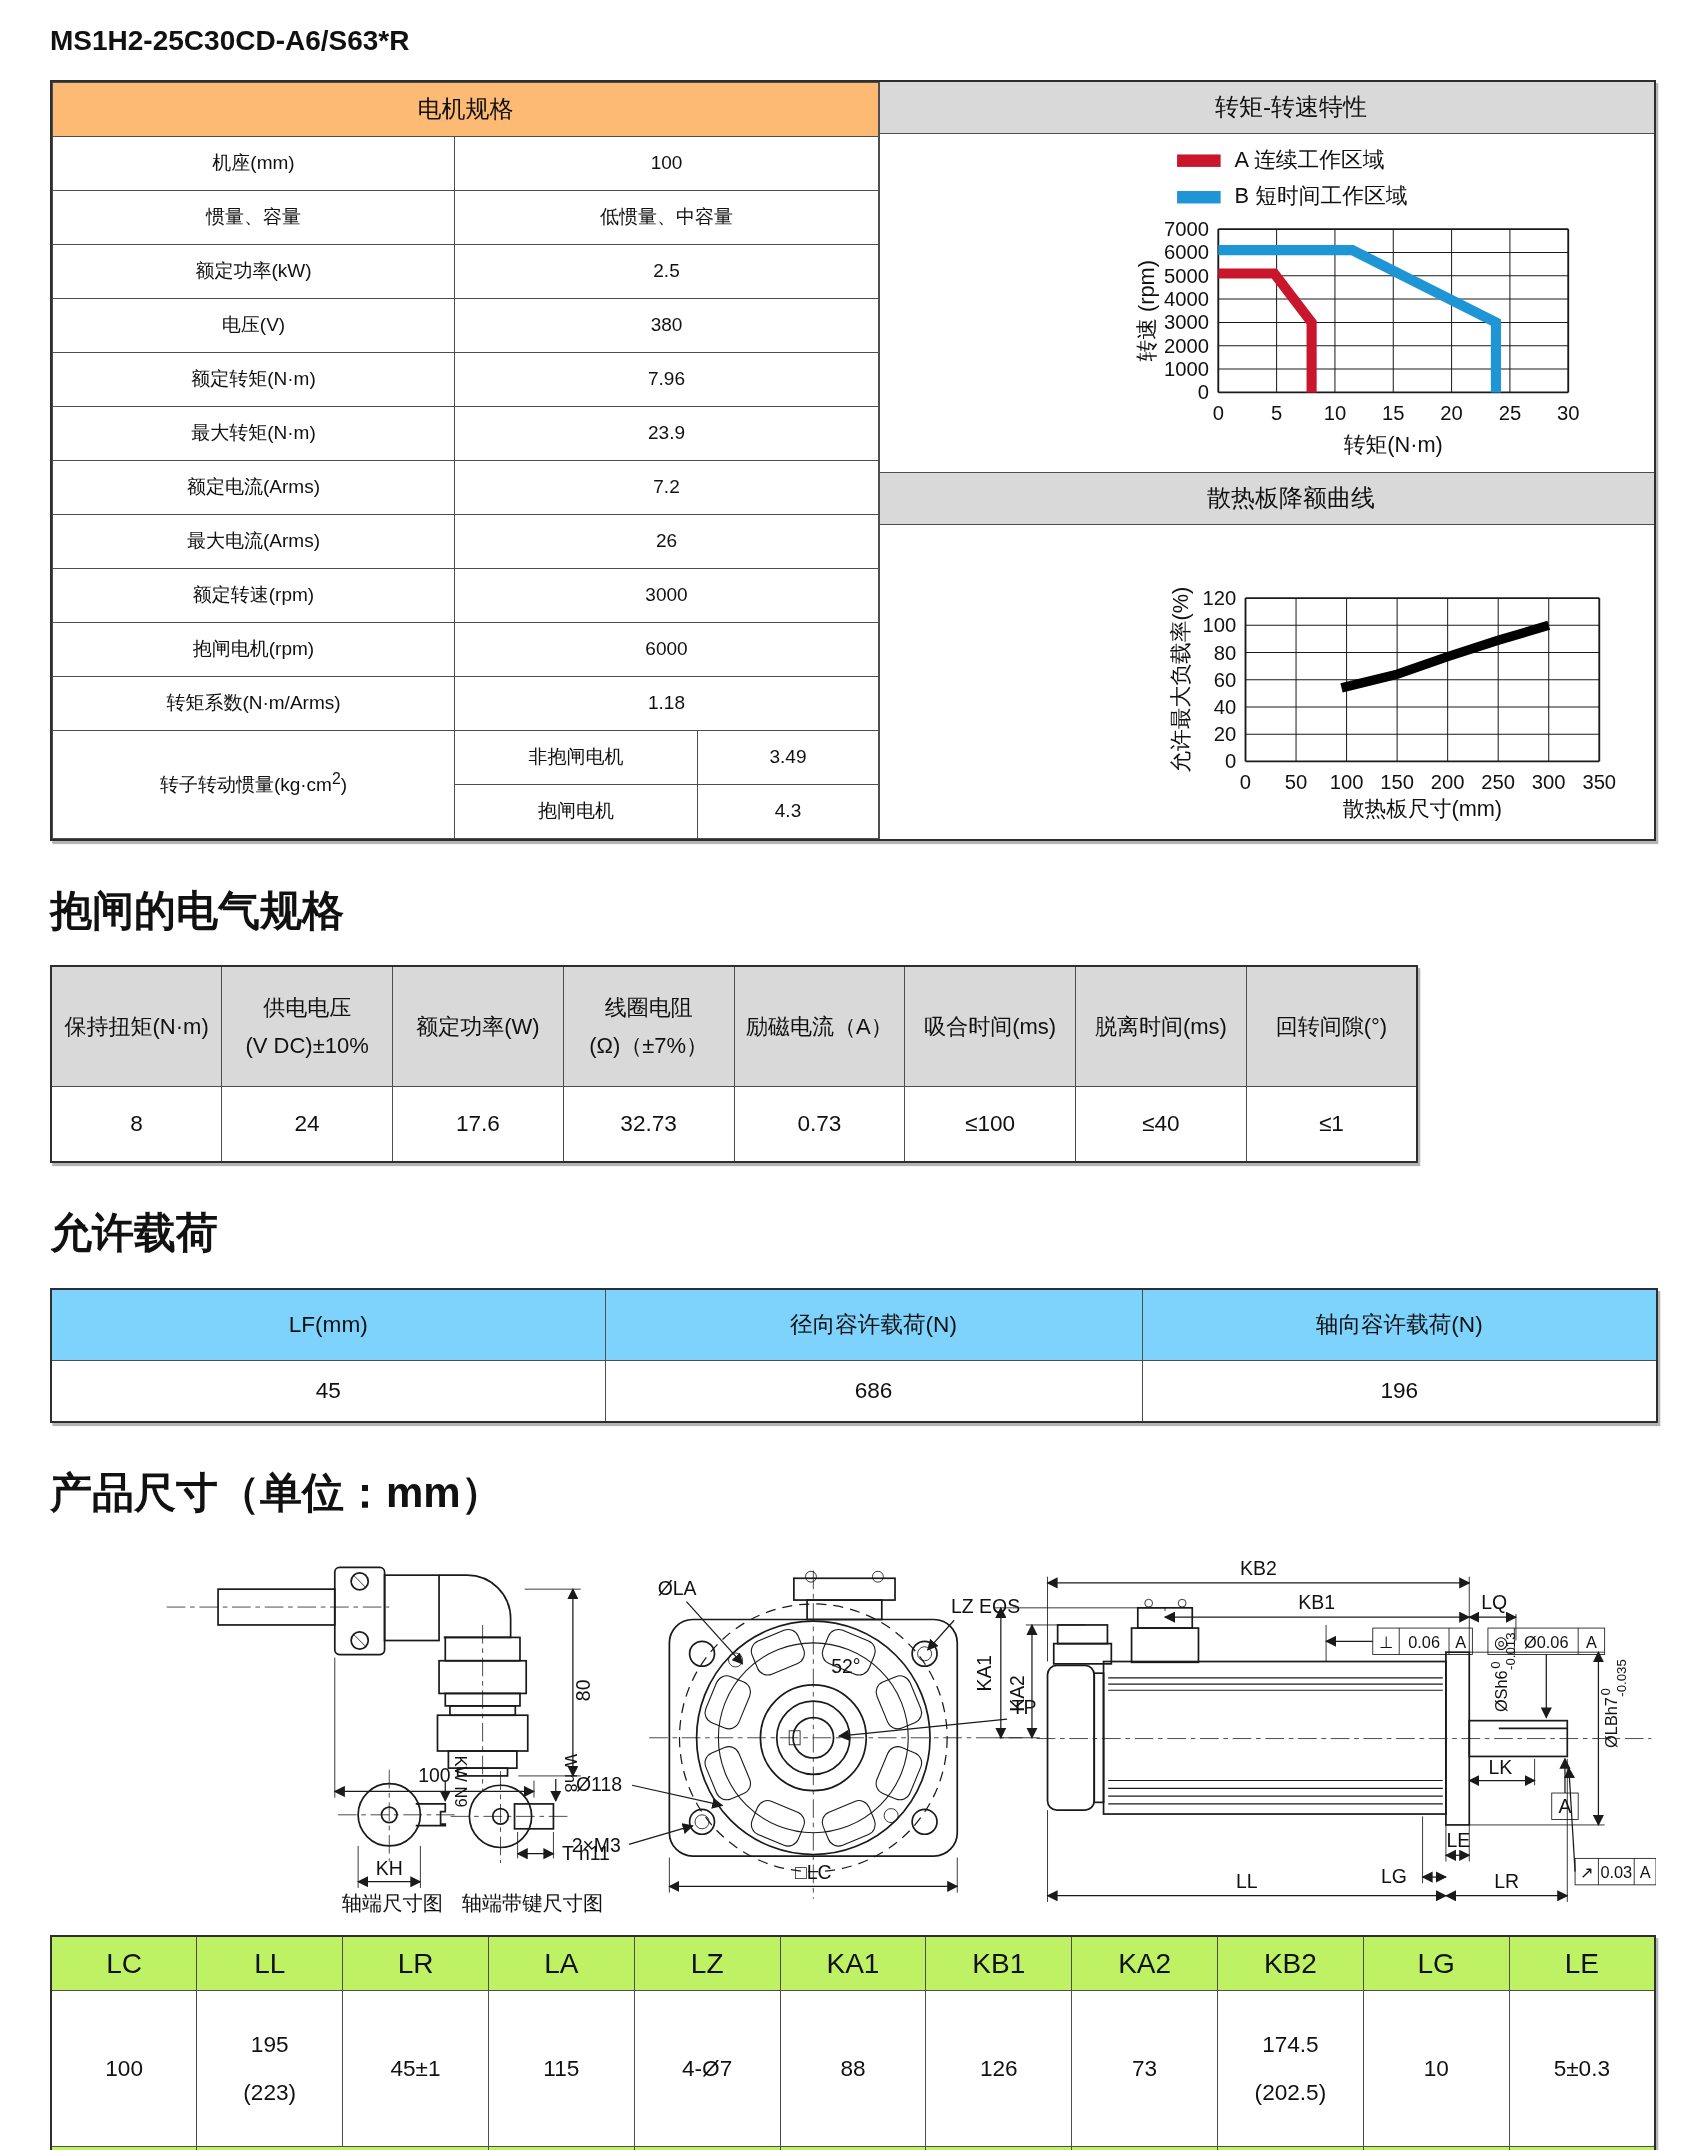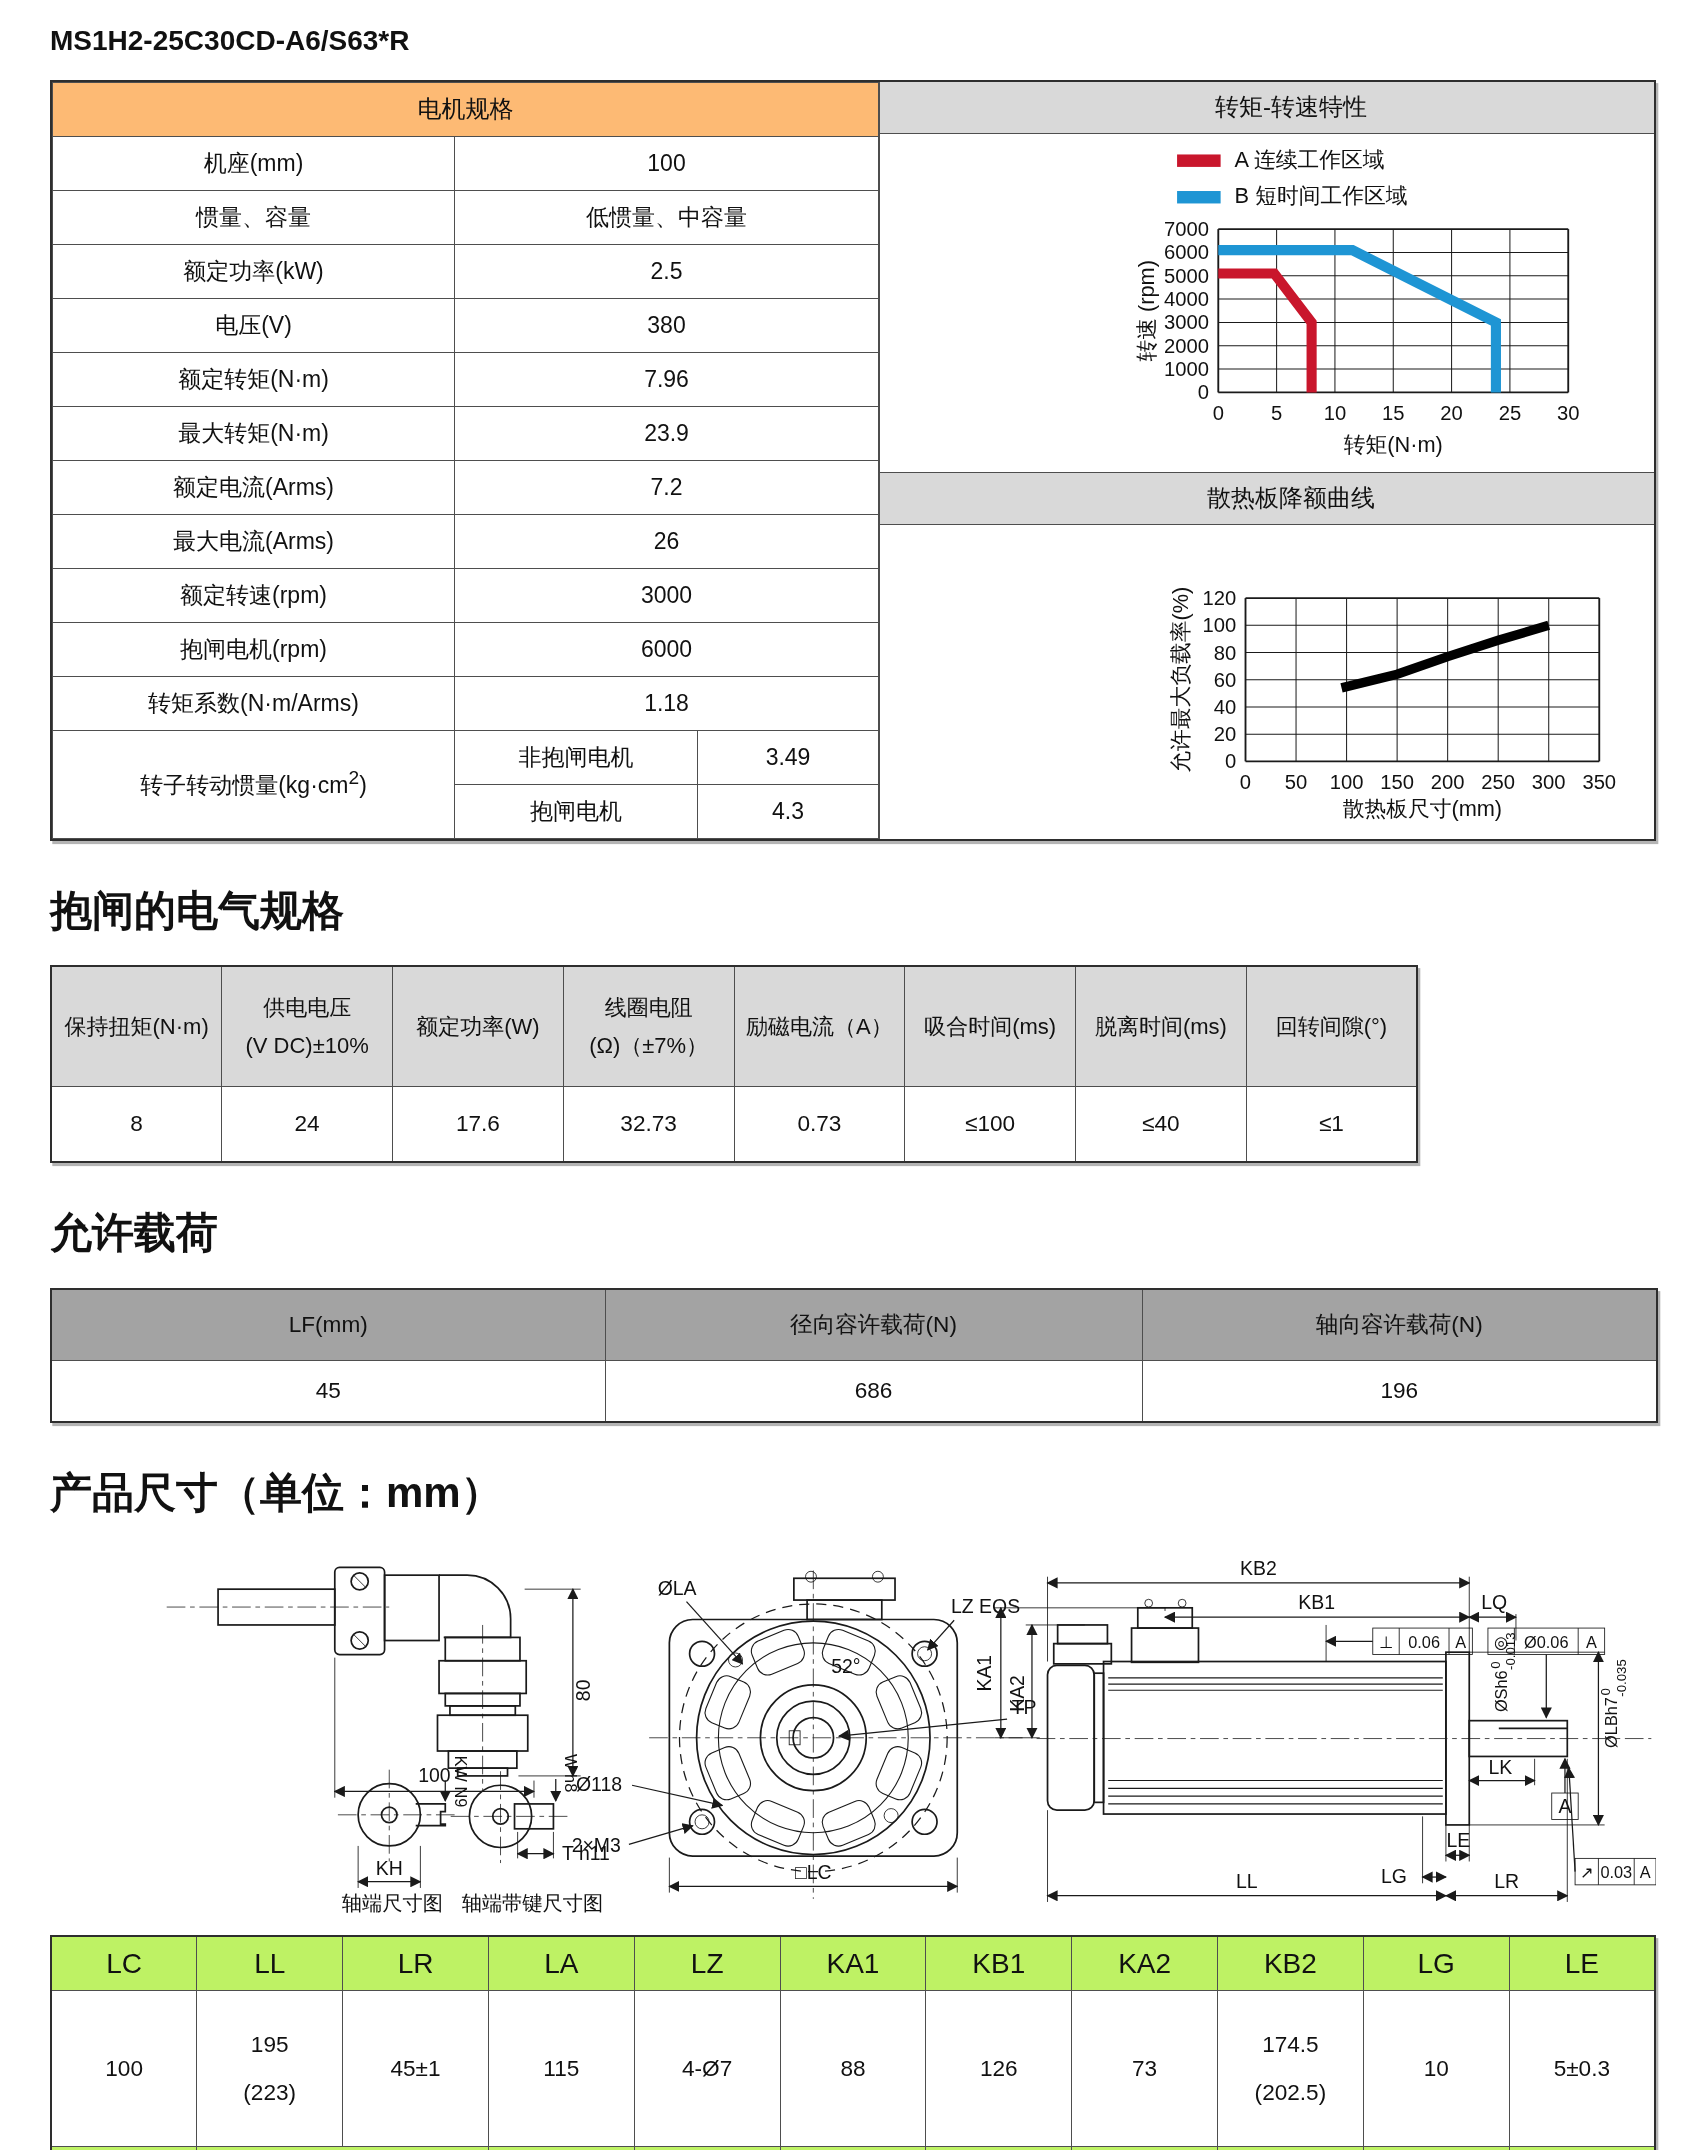--- a/index.html
+++ b/index.html
@@ -5,34 +5,34 @@
   html,body{margin:0;padding:0;background:#fff;}
   body{width:1706px;min-height:2151px;box-sizing:border-box;padding:20px 50px 31px 50px;
        font-family:"Liberation Sans","DejaVu Sans",sans-serif;color:#111;}
   h1{font-size:28px;margin:4.7px 0 23px 0;letter-spacing:0;}
   h2{font-size:42px;margin:42px 0 26.5px 0;}
   
   .top-block{display:flex;border:2.3px solid #2e2e2e;box-shadow:2.3px 3.1px 0 #b4b4b4;width:1606px;box-sizing:border-box;}
   table{border-collapse:collapse;}
   td,th{border:1.6px solid #4e4e4e;text-align:center;vertical-align:middle;font-weight:normal;}
   .spec{width:826px;table-layout:fixed;}
-  .spec td{font-size:23px;height:53px;padding:0 4.7px;}
+  .spec td{font-size:19px;height:53px;padding:0 4.7px;}
   .spec .hd{background:#fdba74;font-size:24px;}
   .panel{width:777px;display:flex;flex-direction:column;border-left:1.6px solid #4e4e4e;}
   .panel-head{background:#d9d9d9;border-bottom:1.6px solid #4e4e4e;height:51px;display:flex;align-items:center;justify-content:center;font-size:24px;padding-left:48px;}
   .panel-head+svg{display:block;}
   .tick{font-size:26px;fill:#111;}
   .axis-label{font-size:28px;fill:#111;}
   .legend-text{font-size:28px;fill:#111;}
   
   .brake{width:1368px;table-layout:fixed;box-shadow:2.3px 3.1px 0 #b4b4b4;border:2.3px solid #2e2e2e;}
   .brake th{background:#d9d9d9;height:117px;font-size:22px;line-height:1.7;}
   .brake td{height:72px;font-size:22.6px;}
   .load{width:1606px;table-layout:fixed;box-shadow:2.3px 3.1px 0 #b4b4b4;border:2.3px solid #2e2e2e;}
-  .load th{background:#a3a3a3;height:68px;font-size:22.6px;}
+  .load th{background:#7dd3fc;height:68px;font-size:22.6px;}
   .load td{height:58px;font-size:22.6px;}
   
   .dwg{display:block;margin-top:7.8px;}
   .ln{stroke:#1a1a1a;stroke-width:2.2;fill:none;}
   .fin{stroke:#1a1a1a;stroke-width:1.4;fill:none;}
   .thin{stroke:#1a1a1a;stroke-width:1.1;fill:none;}
   .cl{stroke:#1a1a1a;stroke-width:1;stroke-dasharray:24 6 6 6;fill:none;}
   .dash{stroke:#1a1a1a;stroke-width:1.6;stroke-dasharray:13 9;fill:none;}
   .dim{stroke:#1a1a1a;stroke-width:1.6;fill:none;}
   .dwg text{font-size:25px;fill:#111;}

